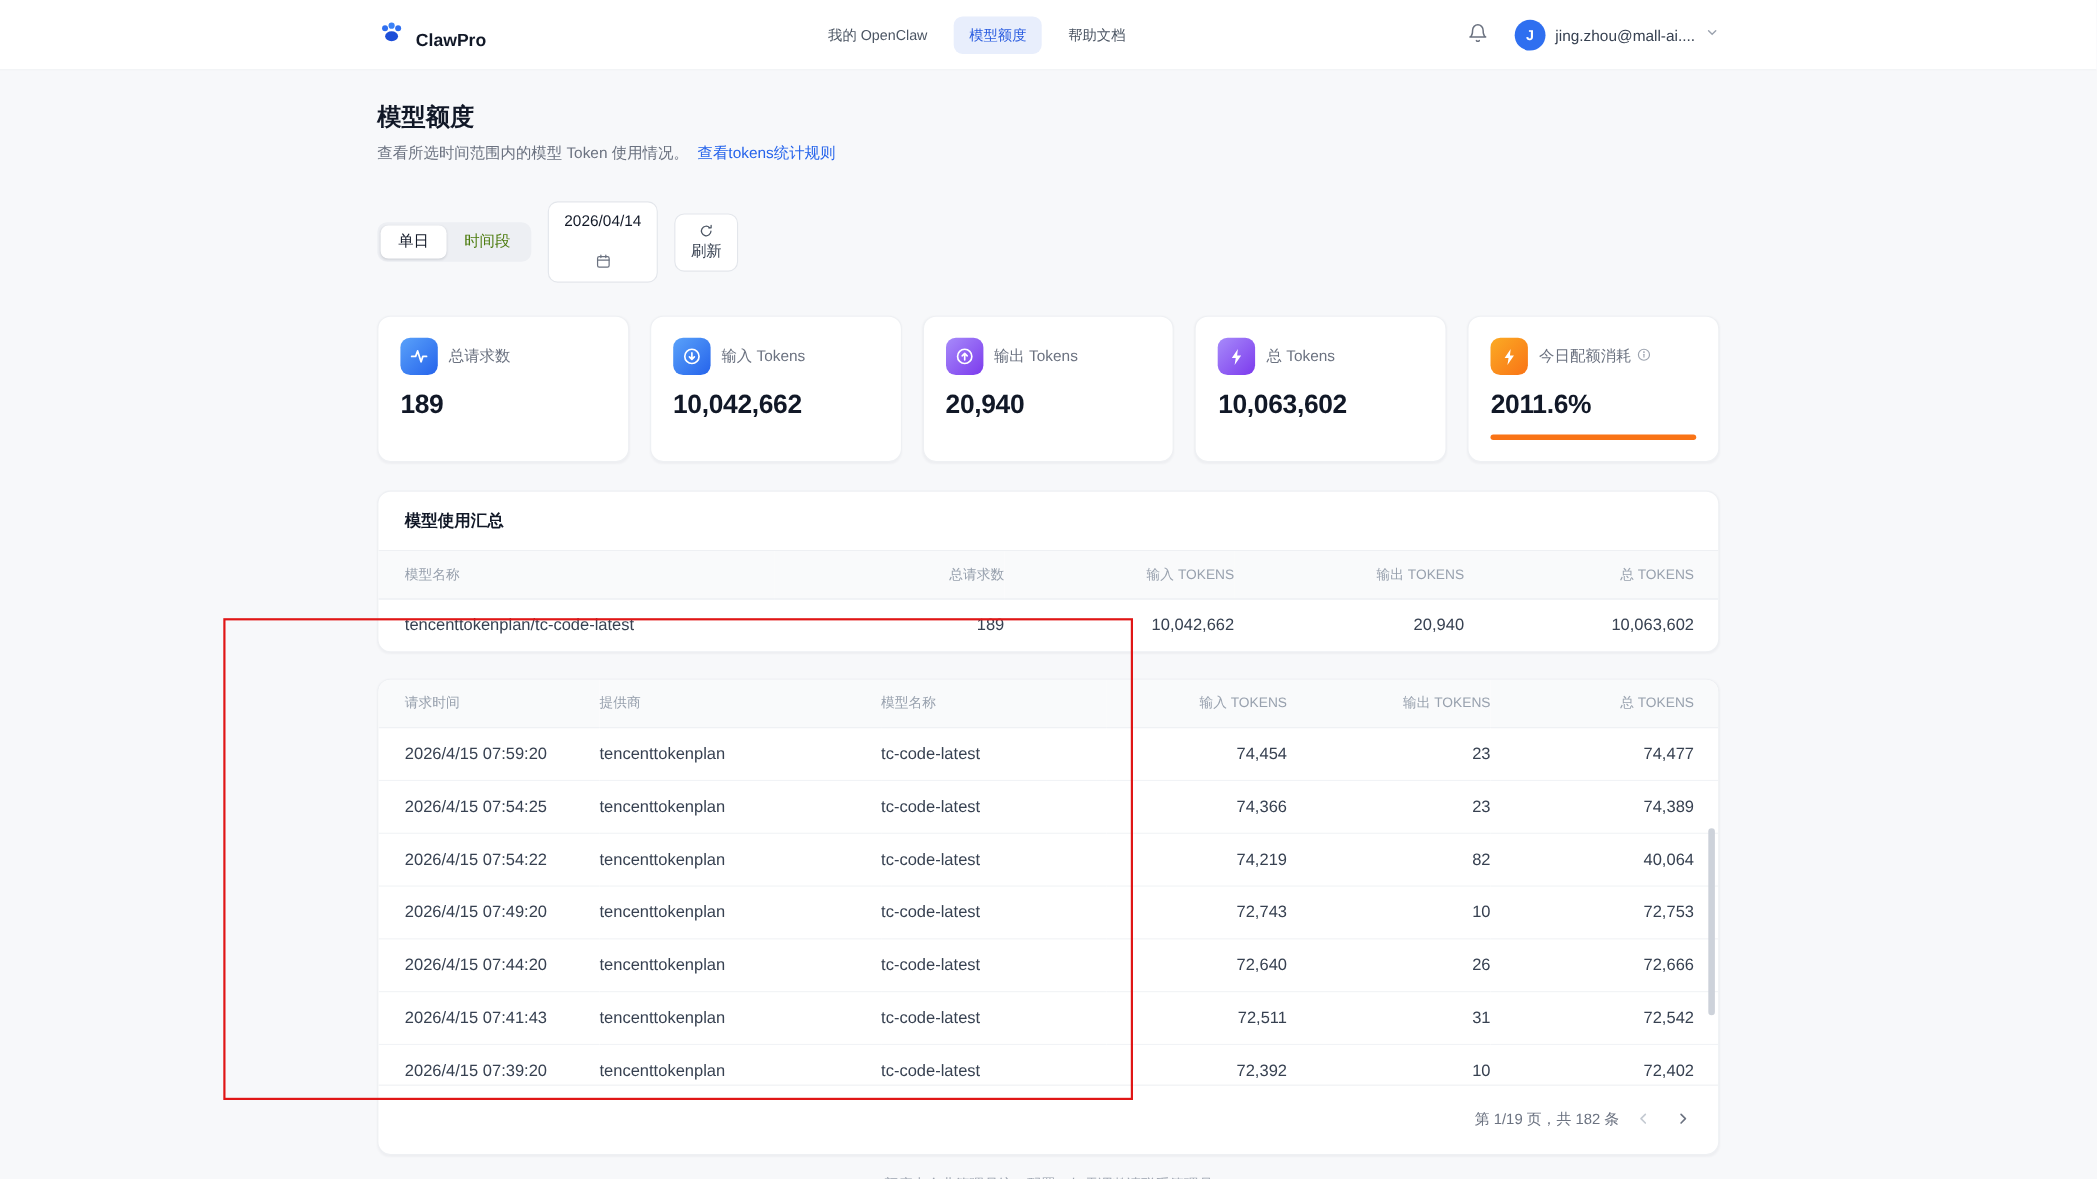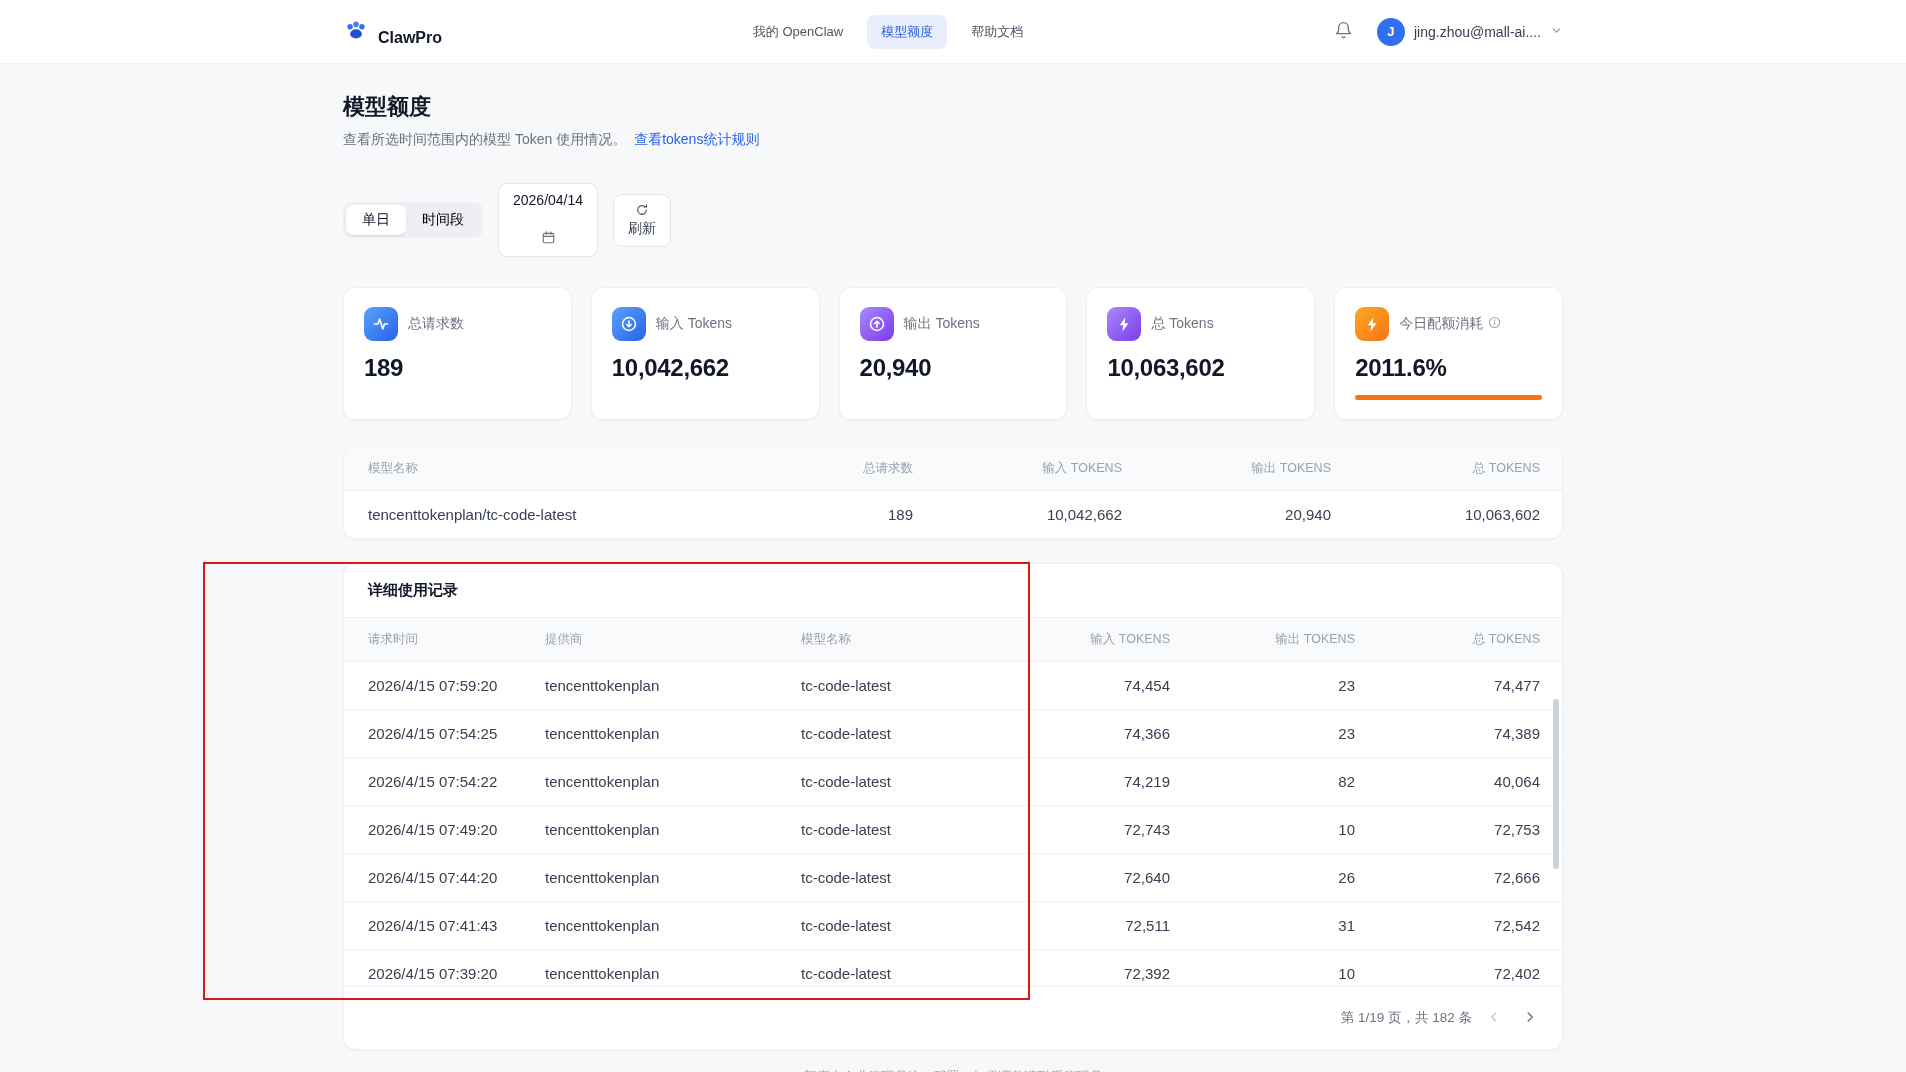--- a/index.html
+++ b/index.html
@@ -38,21 +38,21 @@
   
   .content { width: 1220px; margin: 0 auto; }
   .page-title { font-size: 22px; font-weight: 700; margin-top: 28px; }
   .subtitle-row { margin-top: 9px; font-size: 14px; color: #6b7280; }
   .rules-link { color: #2563eb; text-decoration: none; margin-left: 8px; cursor: pointer; }
 
   .controls { margin-top: 34px; display: flex; align-items: center; gap: 15px; }
   .segmented { background: #edeff3; border-radius: 9px; padding: 3px; display: inline-flex; }
   .seg-btn {
     border: none; background: transparent; font-family: inherit;
-    font-size: 14px; color: #000000; padding: 6px 16px; border-radius: 7px; cursor: pointer;
+    font-size: 14px; color: #4d7c0f; padding: 6px 16px; border-radius: 7px; cursor: pointer;
   }
   .seg-btn.active { background: #fff; color: #111827; font-weight: 500; box-shadow: 0 1px 2px rgba(16,24,40,.12); }
   .ctl-btn {
     background: #fff; border: 1px solid #e3e6eb; border-radius: 9px;
     padding: 8px 14px; font-family: inherit; font-size: 14px; color: #111827;
     display: flex; align-items: center; cursor: pointer;
   }
   .date-btn { gap: 22px; flex-direction: column; }
   .refresh-btn { gap: 0; color: #374151; flex-direction: column; }
 
@@ -259,20 +259,21 @@
             </svg>
           </span>
         </span>
       </div>
       <div class="stat-value">2011.6%</div>
       <div class="progress-bar"></div>
     </div>
   </div>
 
   <section class="card summary-card">
+    <div class="card-title">模型使用汇总</div>
     <table>
       <colgroup>
           <col style="width:360px">
           <col style="width:209px">
           <col style="width:209px">
           <col style="width:209px">
           <col style="width:233px">
         </colgroup>
       <thead>
         <tr>
@@ -289,21 +290,20 @@
           <td class="num">189</td>
           <td class="num">10,042,662</td>
           <td class="num">20,940</td>
           <td class="num last-col">10,063,602</td>
         </tr>
       </tbody>
     </table>
   </section>
 
   <section class="card detail-card">
-    <div class="card-title">详细使用记录</div>
     <div class="table-clip">
       <table>
         <colgroup>
             <col style="width:201px">
             <col style="width:256px">
             <col style="width:205px">
             <col style="width:164px">
             <col style="width:185px">
             <col style="width:209px">
           </colgroup>

